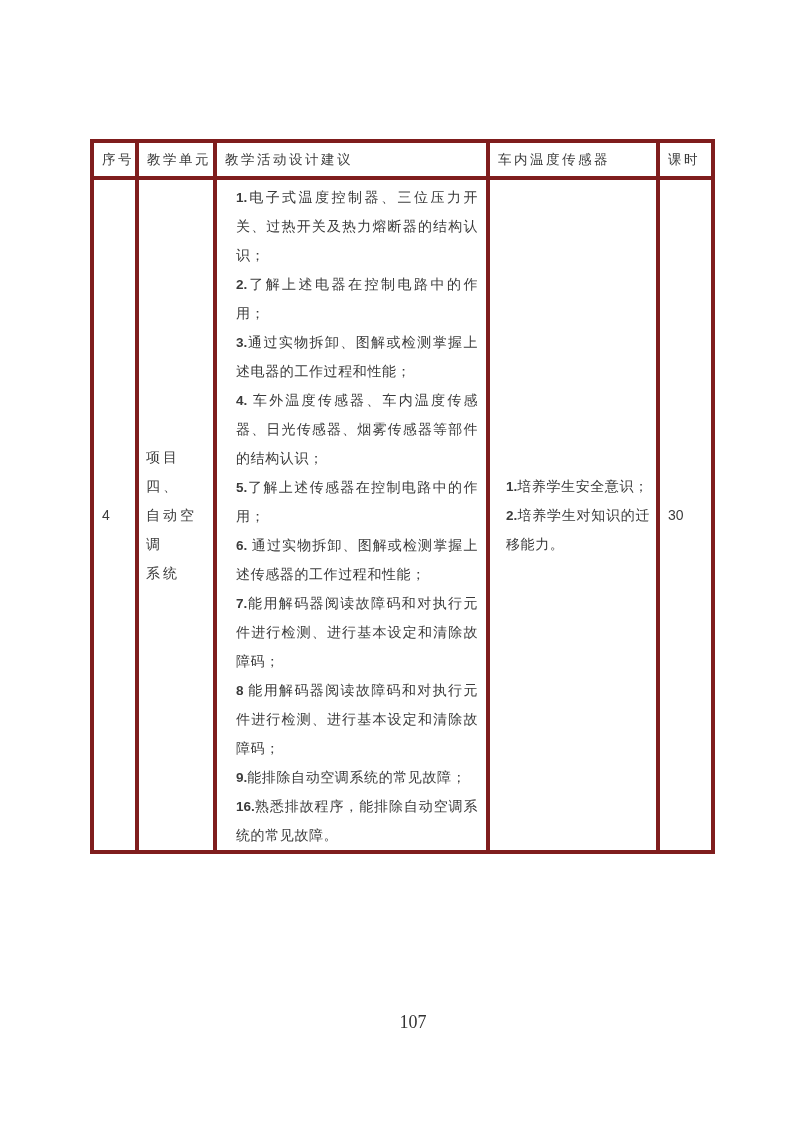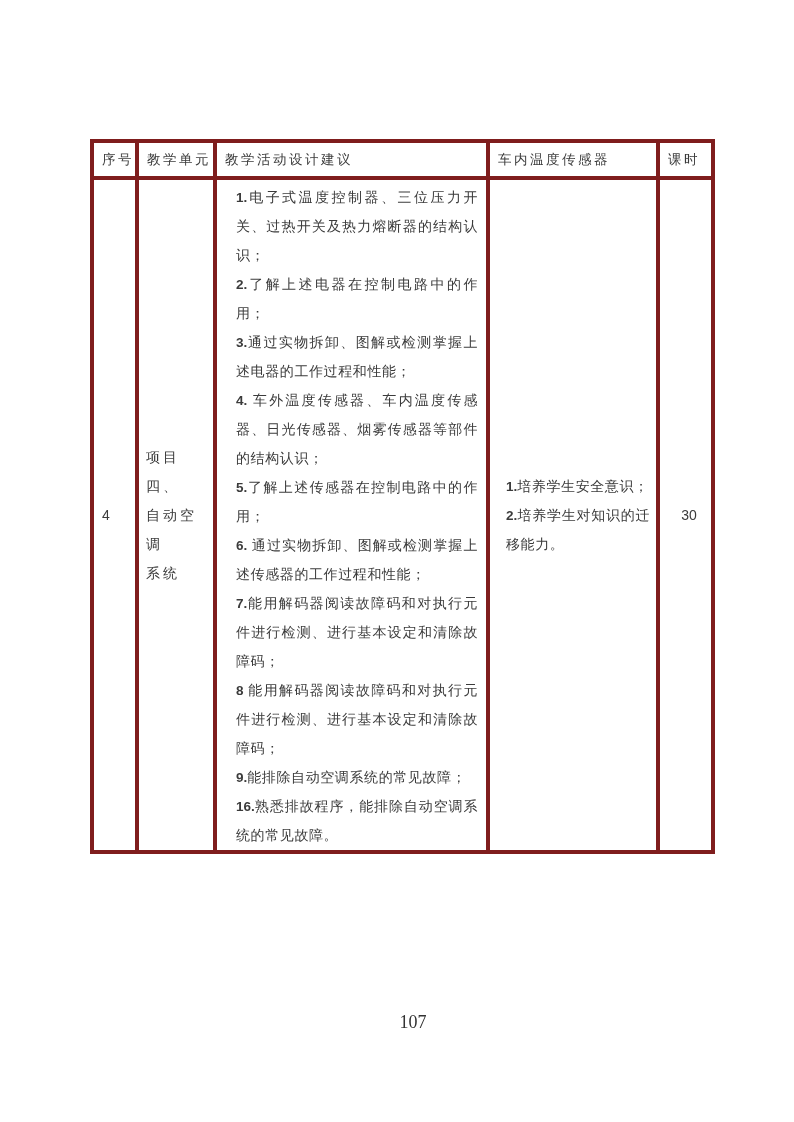--- a/index.html
+++ b/index.html
@@ -65,21 +65,20 @@
   td.activity-cell {
     vertical-align: middle;
     padding: 0 6px 0 5px;
     font-size: 14px;
   }
   td.hours-cell {
     vertical-align: middle;
     padding-left: 8px;
     font-family: "Liberation Sans", sans-serif;
     font-size: 14px;
-    text-align: center;
   }
   .num {
     font-family: "Liberation Sans", sans-serif;
     font-weight: 600;
     font-size: 13.5px;
     letter-spacing: 0;
   }
   .page-number {
     position: absolute;
     top: 1012px;

